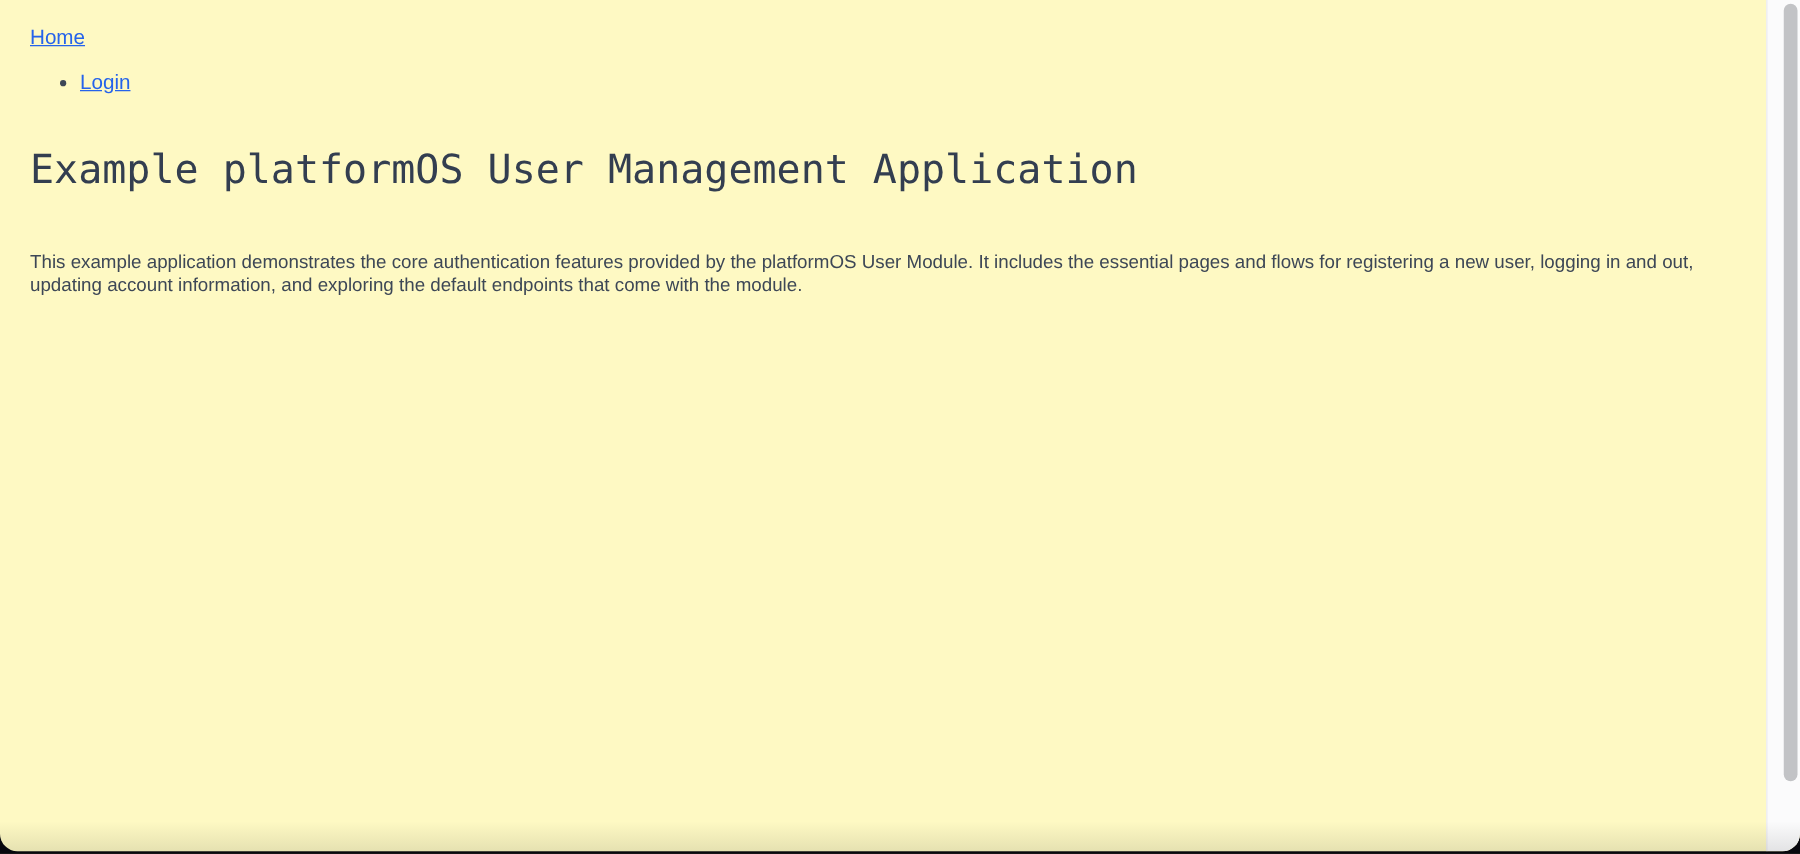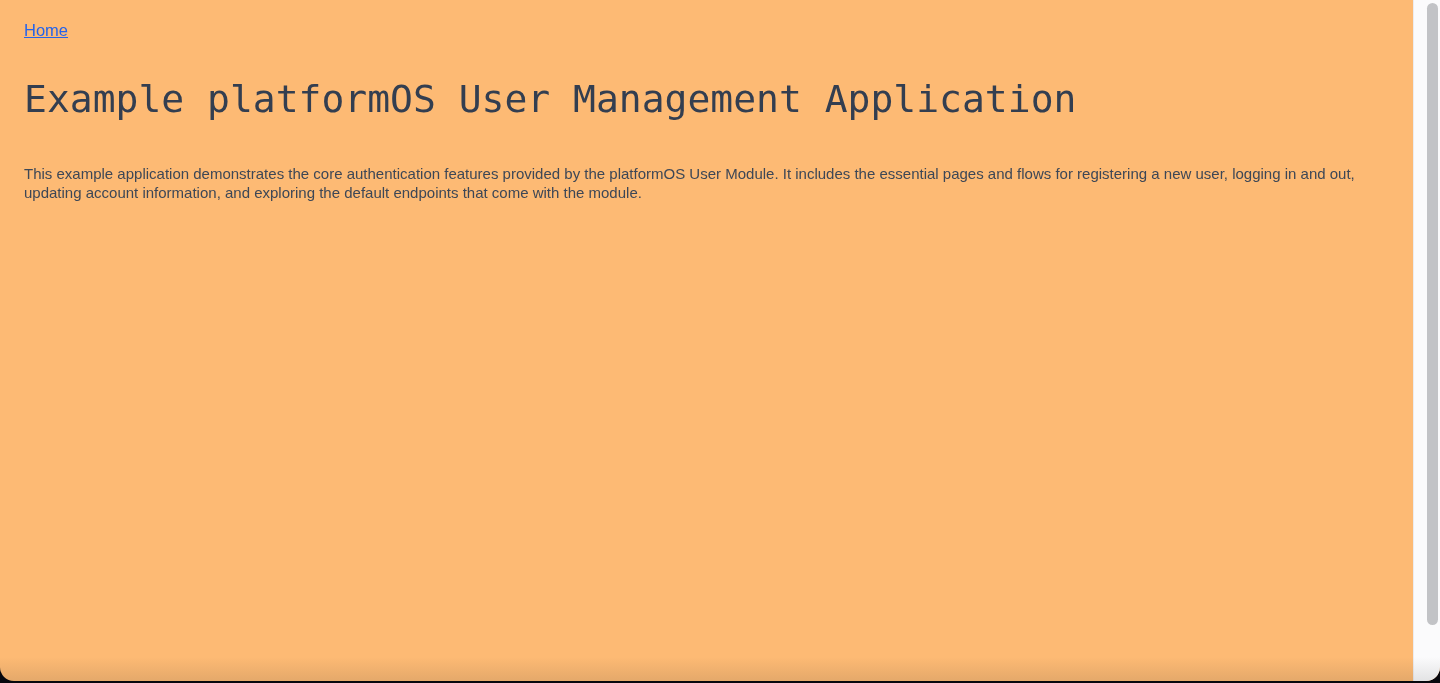--- a/index.html
+++ b/index.html
@@ -9,21 +9,21 @@
     width: 1440px;
     height: 683px;
     overflow: hidden;
     background: #07070d;
     font-family: "Liberation Sans", sans-serif;
   }
   .window {
     position: relative;
     width: 1440px;
     height: 681px;
-    background: #fdba74;
+    background: #fef9c3;
     border-radius: 0 0 14px 14px;
     overflow: hidden;
   }
   .content {
     padding: 21px 46px 0 24px;
   }
   a.link {
     color: #2563eb;
     text-decoration: underline;
     font-size: 16.5px;
@@ -40,21 +40,21 @@
     color: #3d4756;
   }
   ul.nav-list li {
     font-size: 16.5px;
     line-height: 19px;
   }
   h1.page-title {
     margin: 40px 0 0 0;
     font-family: "DejaVu Sans Mono", monospace;
     font-weight: 400;
-    font-size: 38px;
+    font-size: 32px;
     line-height: 38px;
     letter-spacing: 0;
     color: #333e50;
   }
   p.intro {
     margin: 46px 0 0 0;
     font-size: 15px;
     line-height: 19px;
     color: #3d4756;
     max-width: 1370px;
@@ -91,20 +91,25 @@
 </head>
 <body>
 
 <div class="window">
   <div class="content">
 
     <p class="home-row">
       <a class="link">Home</a>
     </p>
 
+    <ul class="nav-list">
+      <li>
+        <a class="link">Login</a>
+      </li>
+    </ul>
 
     <h1 class="page-title">Example platformOS User Management Application</h1>
 
     <p class="intro">This example application demonstrates the core authentication features provided by the platformOS User Module. It includes the essential pages and flows for registering a new user, logging in and out, updating account information, and exploring the default endpoints that come with the module.</p>
 
   </div>
 
   <div class="scroll-gutter">
     <div class="scroll-thumb"></div>
   </div>

